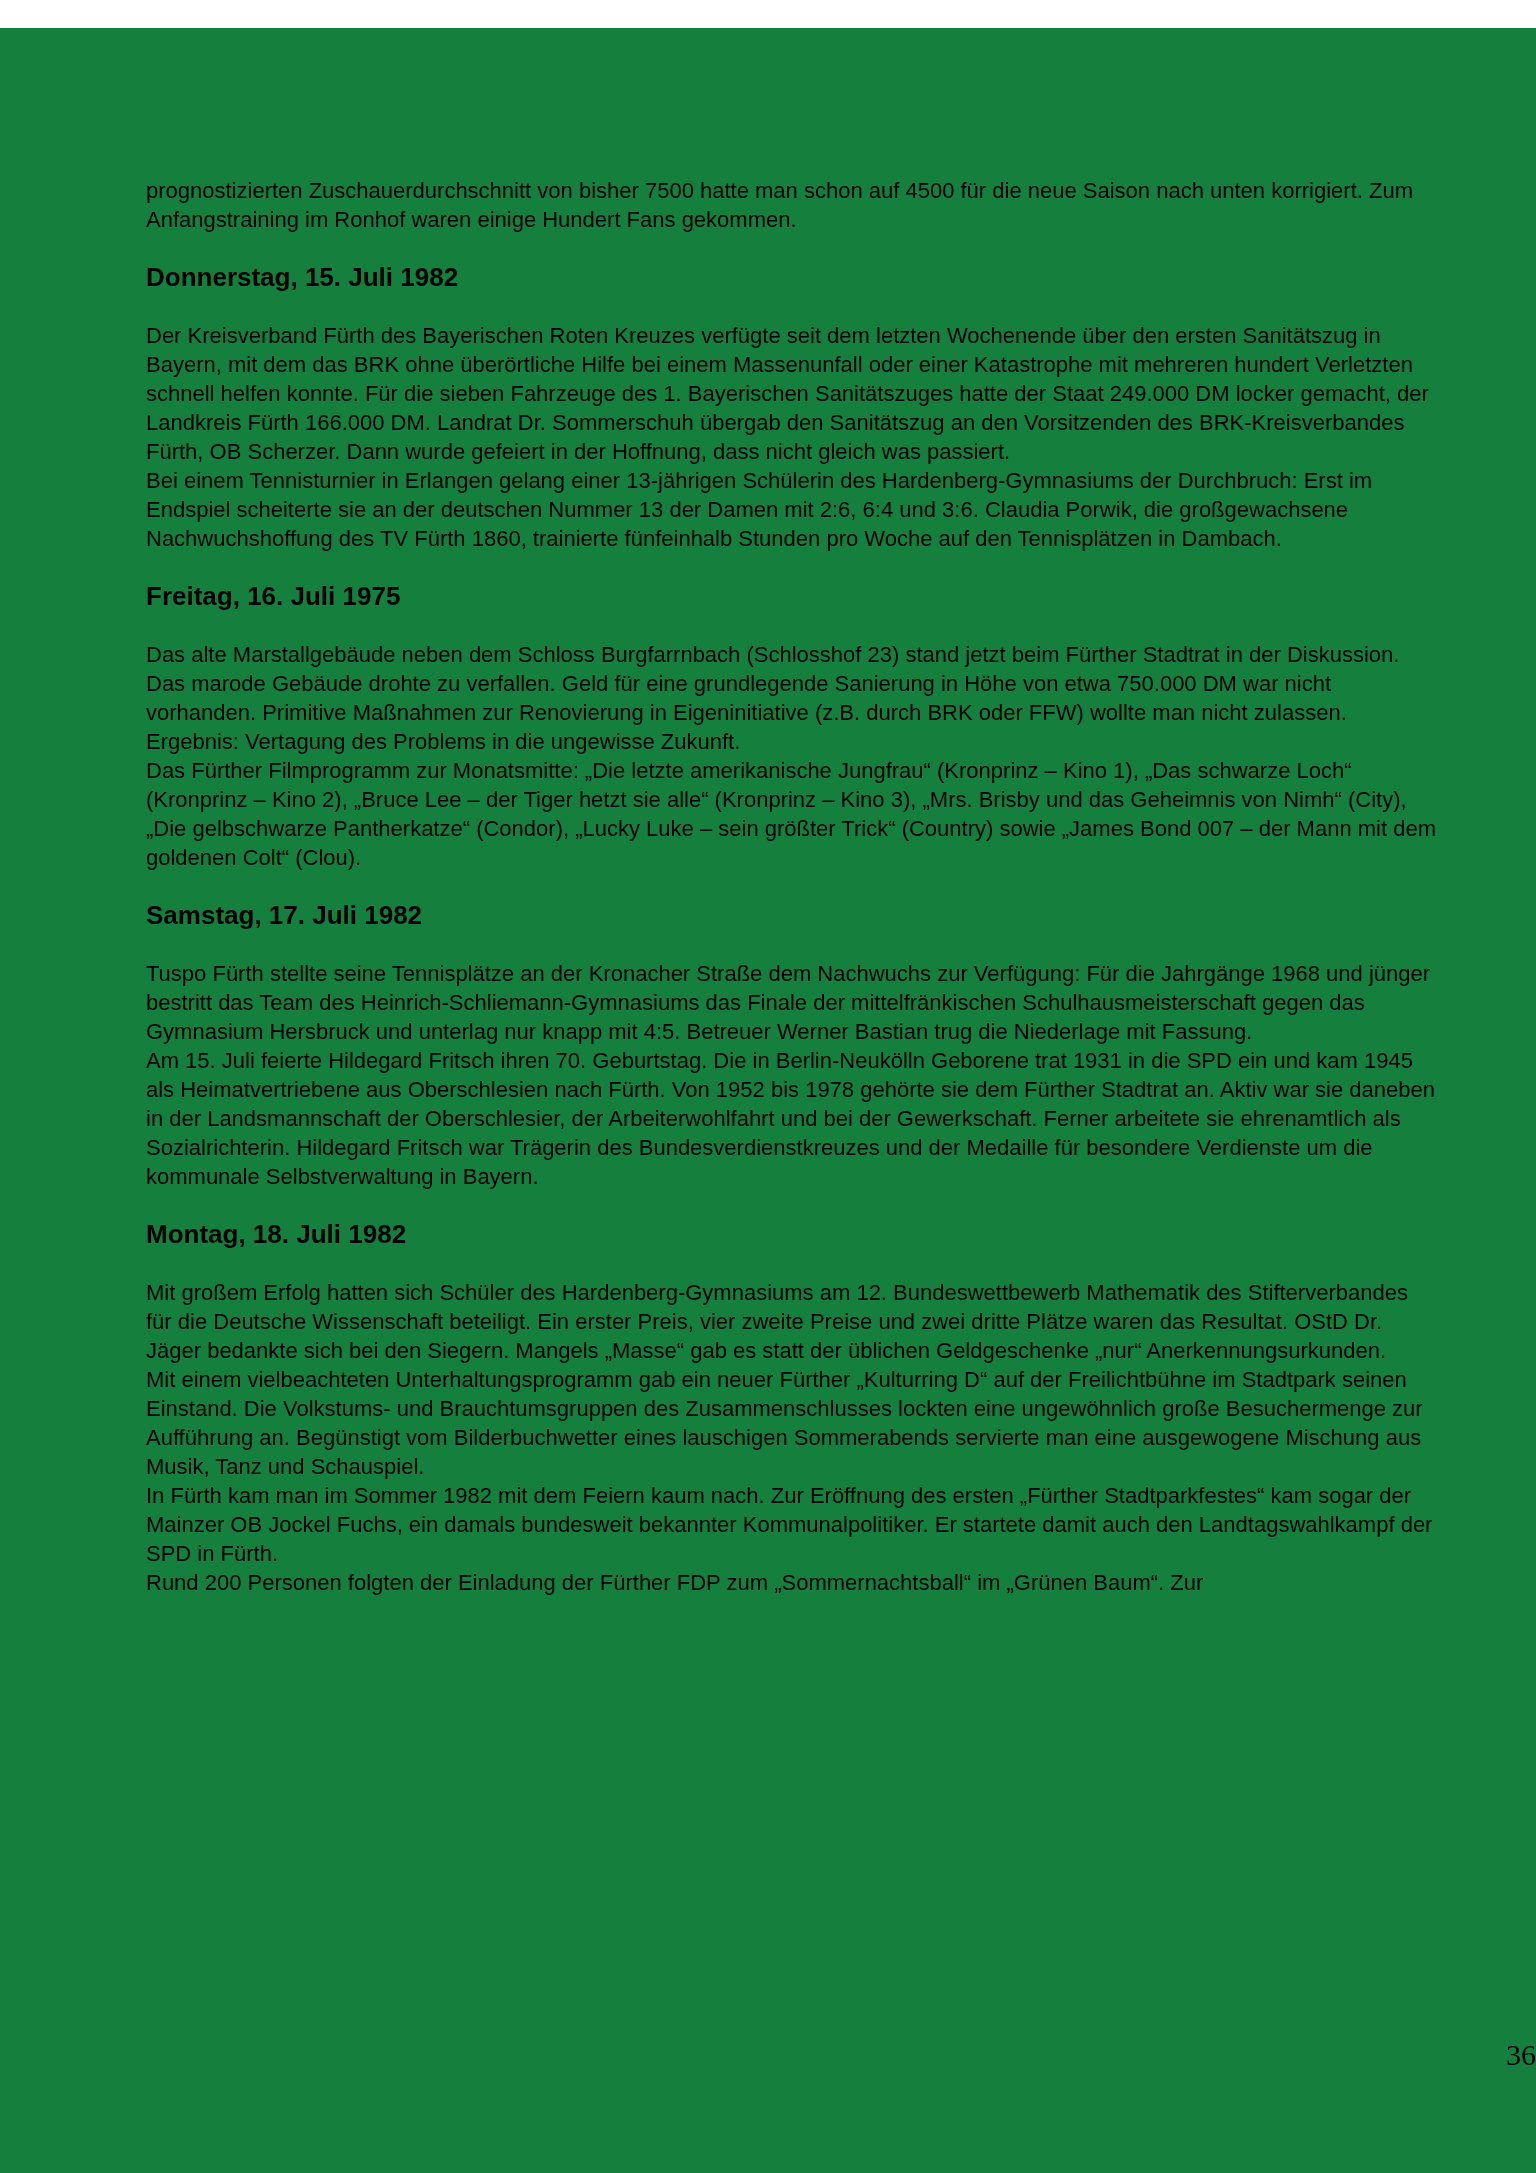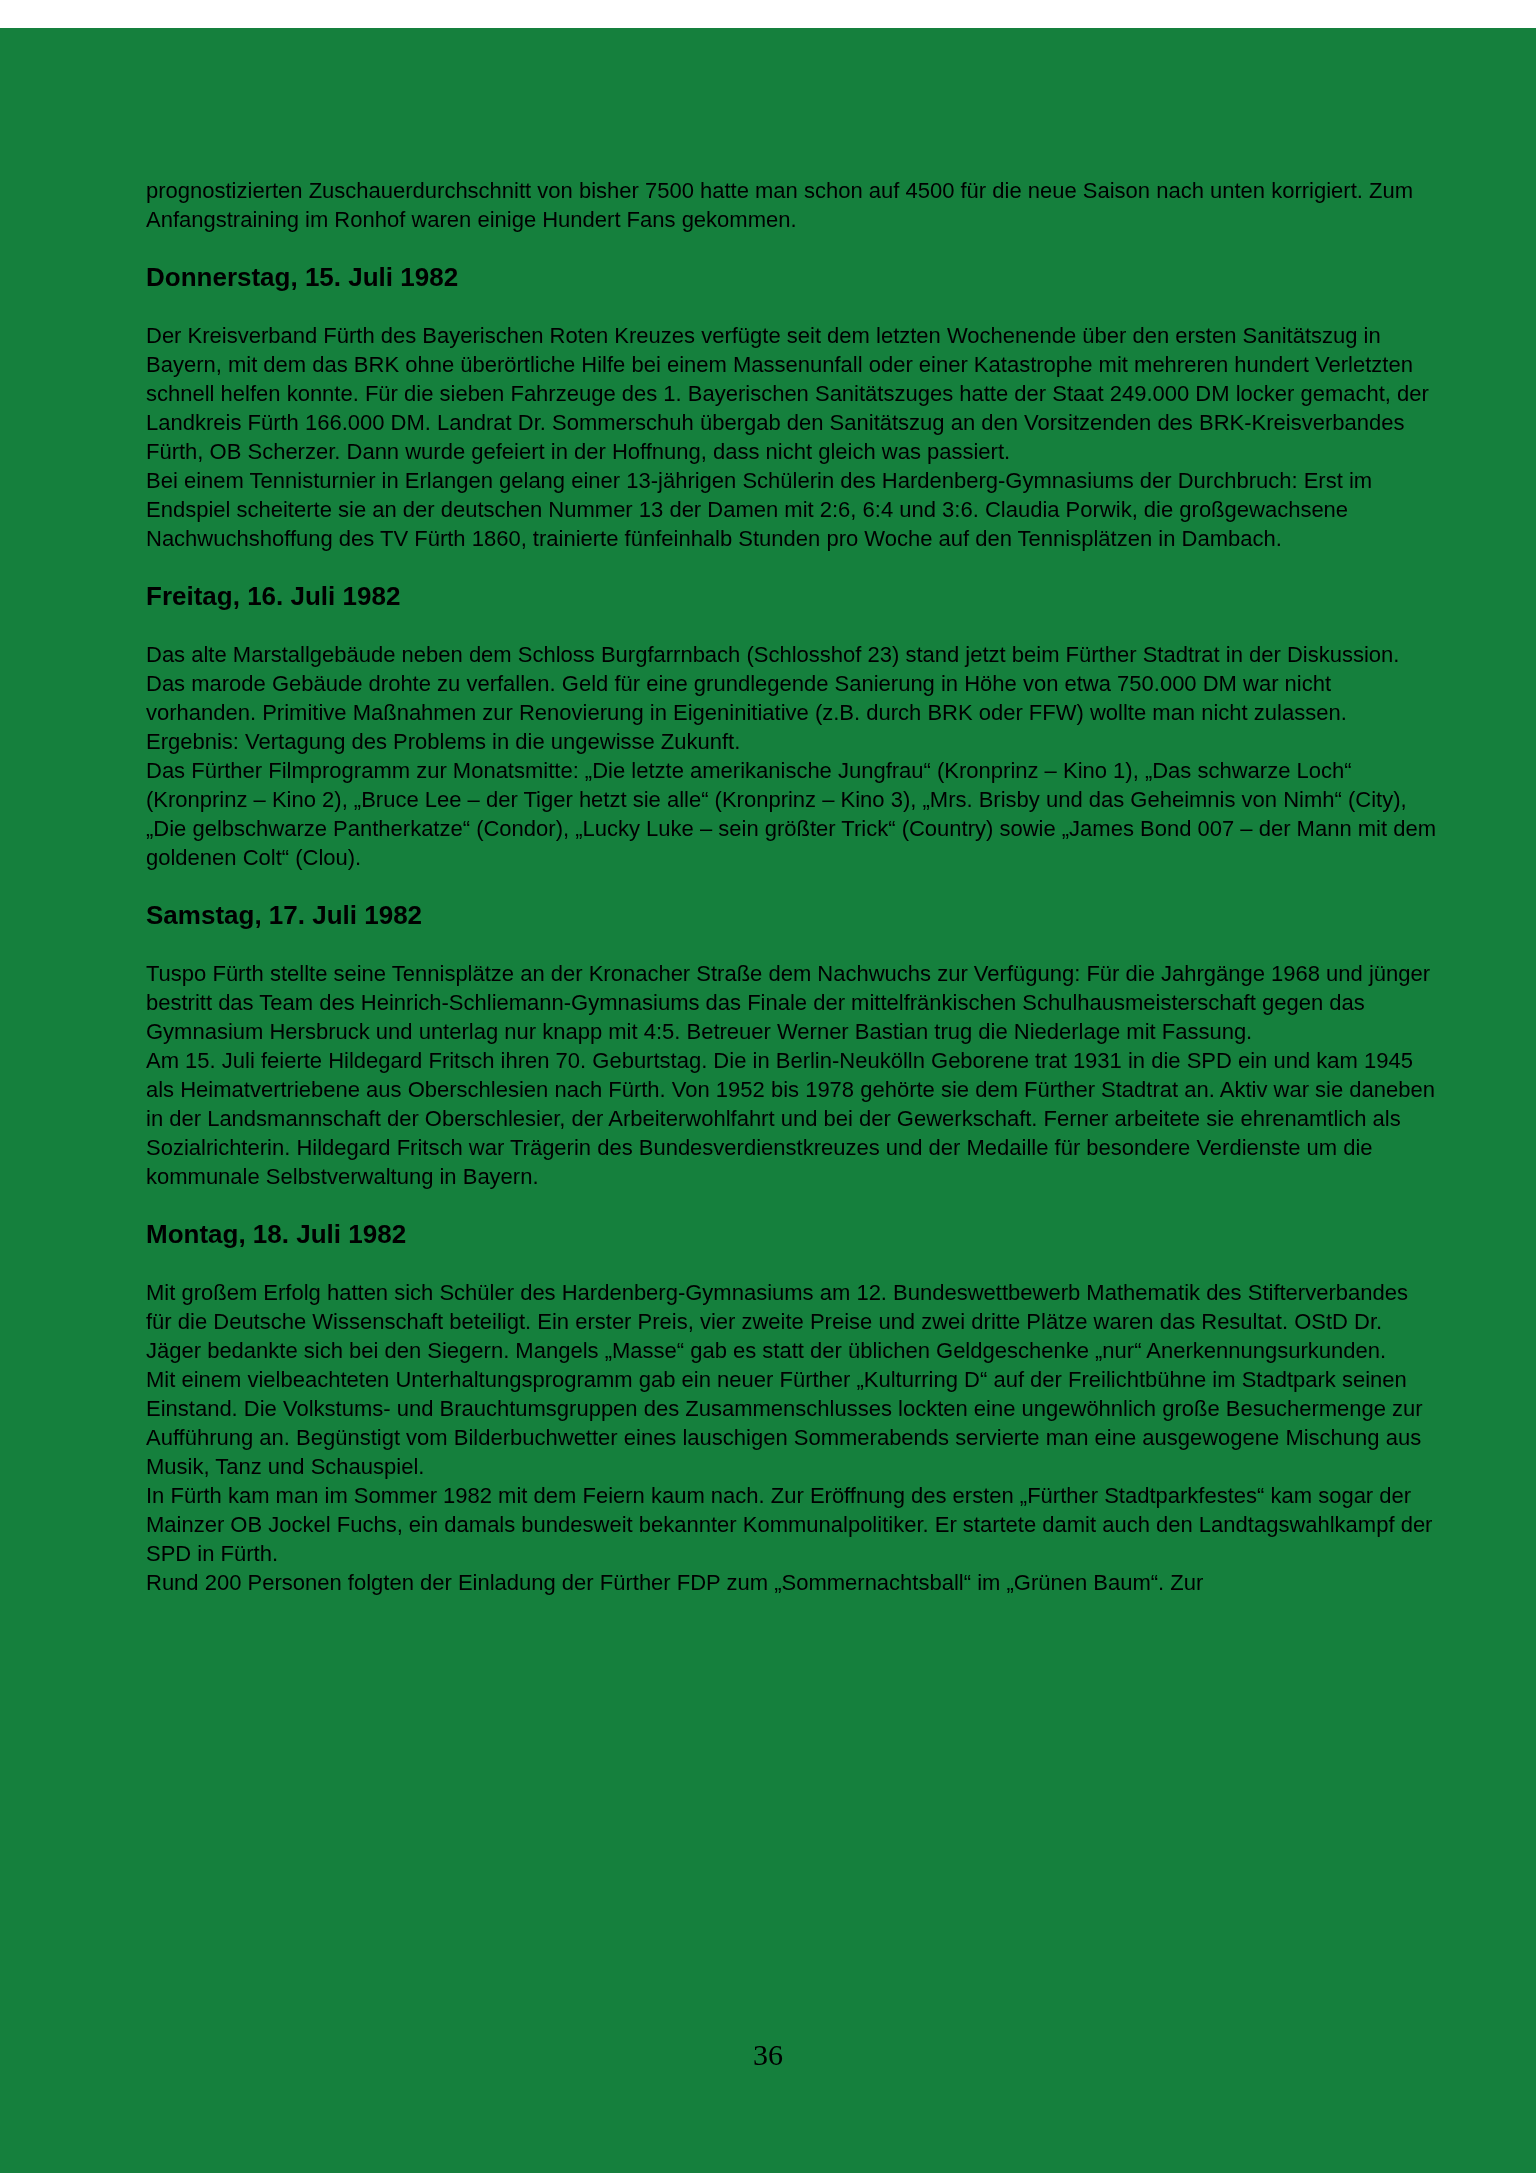--- a/index.html
+++ b/index.html
@@ -41,21 +41,21 @@
   }
   .chronicle-section {
     margin: 0;
     padding: 0;
   }
   .page-number {
     position: absolute;
     top: 2010px;
     left: 0;
     width: 100%;
-    text-align: center;
+    text-align: right;
     font-family: "Liberation Serif", serif;
     font-size: 30px;
     line-height: 34px;
     color: #000000;
   }
 </style>
 </head>
 <body>
 
 <div class="page">
@@ -64,21 +64,21 @@
     <div id="sections">
   <section class="chronicle-section">
     <h2 class="date-heading">Donnerstag, 15. Juli 1982</h2>
     <div class="paragraphs">
             <p class="body-text">Der Kreisverband Fürth des Bayerischen Roten Kreuzes verfügte seit dem letzten Wochenende über den ersten Sanitätszug in Bayern, mit dem das BRK ohne überörtliche Hilfe bei einem Massenunfall oder einer Katastrophe mit mehreren hundert Verletzten schnell helfen konnte. Für die sieben Fahrzeuge des 1. Bayerischen Sanitätszuges hatte der Staat 249.000 DM locker gemacht, der Landkreis Fürth 166.000 DM. Landrat Dr. Sommerschuh übergab den Sanitätszug an den Vorsitzenden des BRK-Kreisverbandes Fürth, OB Scherzer. Dann wurde gefeiert in der Hoffnung, dass nicht gleich was passiert.</p>
             <p class="body-text">Bei einem Tennisturnier in Erlangen gelang einer 13-jährigen Schülerin des Hardenberg-Gymnasiums der Durchbruch: Erst im Endspiel scheiterte sie an der deutschen Nummer 13 der Damen mit 2:6, 6:4 und 3:6. Claudia Porwik, die großgewachsene Nachwuchshoffung des TV Fürth 1860, trainierte fünfeinhalb Stunden pro Woche auf den Tennisplätzen in Dambach.</p>
           </div>
   </section>
 
   <section class="chronicle-section">
-    <h2 class="date-heading">Freitag, 16. Juli 1982</h2>
+    <h2 class="date-heading">Freitag, 16. Juli 1975</h2>
     <div class="paragraphs">
             <p class="body-text">Das alte Marstallgebäude neben dem Schloss Burgfarrnbach (Schlosshof 23) stand jetzt beim Fürther Stadtrat in der Diskussion. Das marode Gebäude drohte zu verfallen. Geld für eine grundlegende Sanierung in Höhe von etwa 750.000 DM war nicht vorhanden. Primitive Maßnahmen zur Renovierung in Eigeninitiative (z.B. durch BRK oder FFW) wollte man nicht zulassen. Ergebnis: Vertagung des Problems in die ungewisse Zukunft.</p>
             <p class="body-text">Das Fürther Filmprogramm zur Monatsmitte: „Die letzte amerikanische Jungfrau“ (Kronprinz – Kino 1), „Das schwarze Loch“ (Kronprinz – Kino 2), „Bruce Lee – der Tiger hetzt sie alle“ (Kronprinz – Kino 3), „Mrs. Brisby und das Geheimnis von Nimh“ (City), „Die gelbschwarze Pantherkatze“ (Condor), „Lucky Luke – sein größter Trick“ (Country) sowie „James Bond 007 – der Mann mit dem goldenen Colt“ (Clou).</p>
           </div>
   </section>
 
   <section class="chronicle-section">
     <h2 class="date-heading">Samstag, 17. Juli 1982</h2>
     <div class="paragraphs">
             <p class="body-text">Tuspo Fürth stellte seine Tennisplätze an der Kronacher Straße dem Nachwuchs zur Verfügung: Für die Jahrgänge 1968 und jünger bestritt das Team des Heinrich-Schliemann-Gymnasiums das Finale der mittelfränkischen Schulhausmeisterschaft gegen das Gymnasium Hersbruck und unterlag nur knapp mit 4:5. Betreuer Werner Bastian trug die Niederlage mit Fassung.</p>

